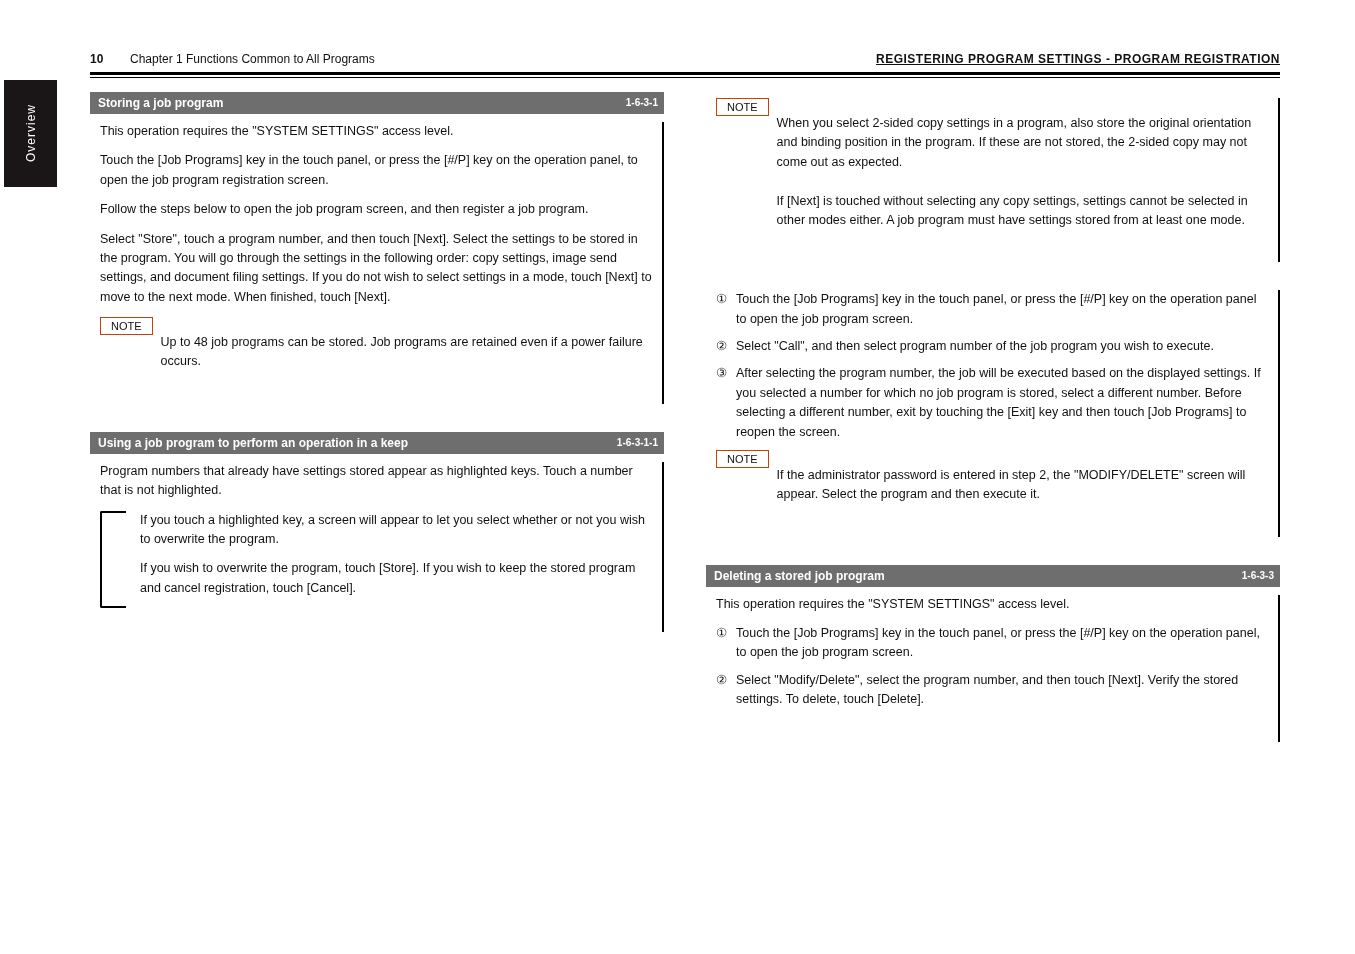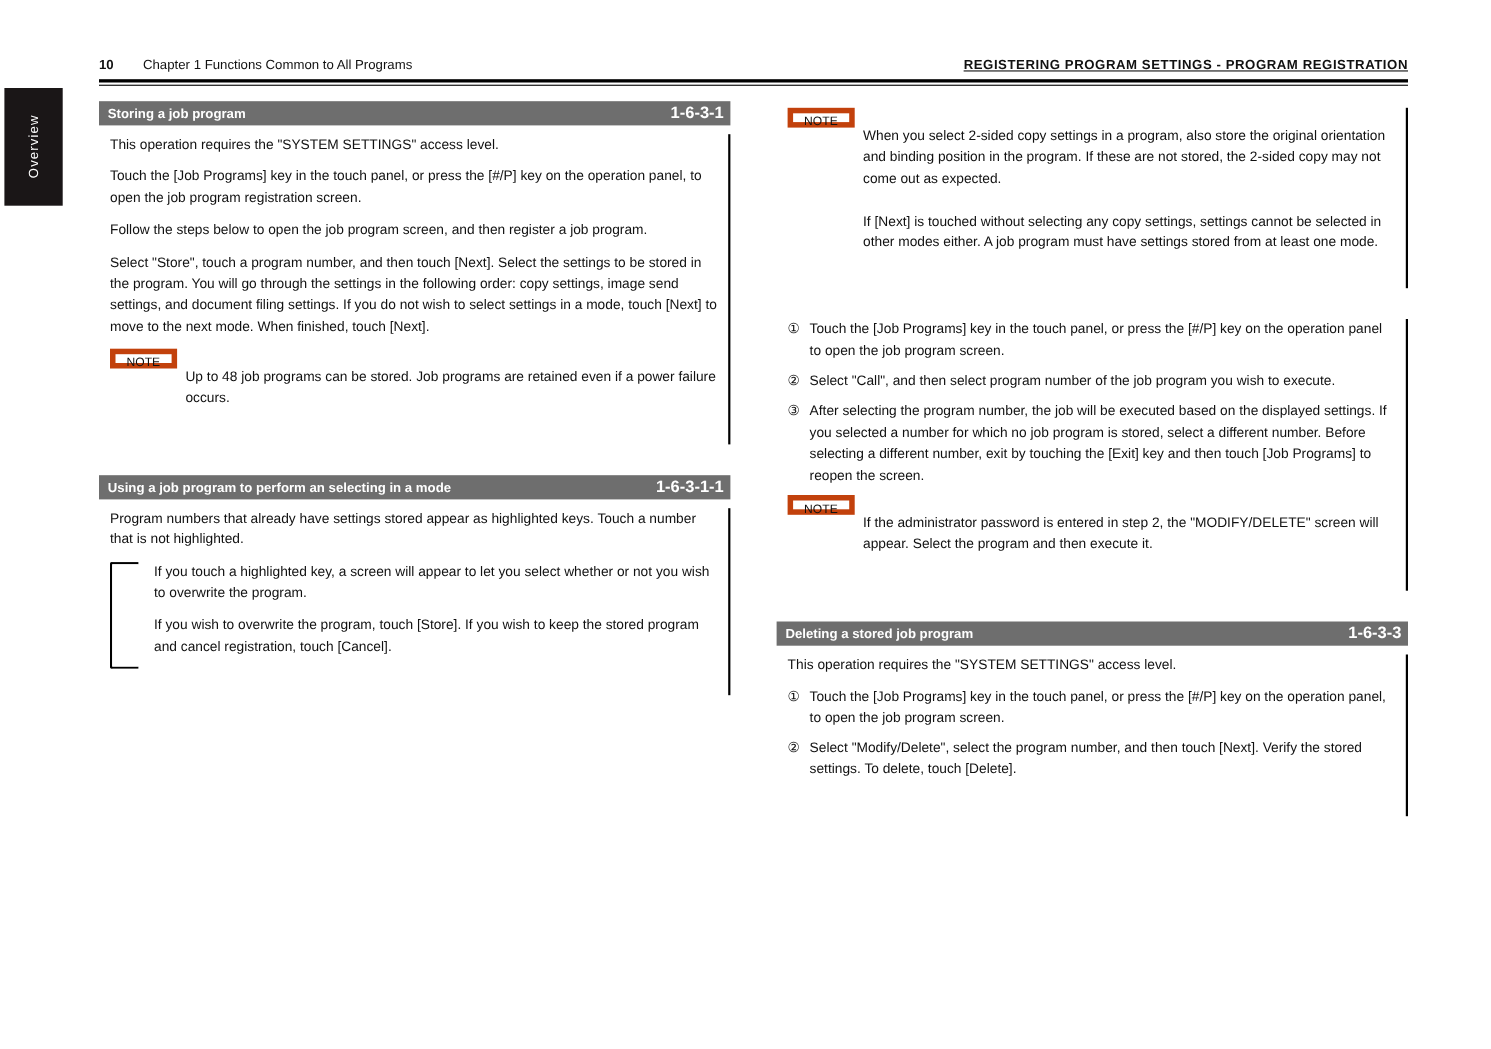--- a/index.html
+++ b/index.html
@@ -62,42 +62,42 @@
     font-weight: bold;
     padding-left: 8px;
     padding-right: 110px;
     margin-bottom: 8px;
     white-space: nowrap;
     overflow: hidden;
   }
   .sec-heading .num {
     position: absolute;
     right: 6px; top: 0;
-    font-size: 15px;
+    font-size: 10px;
     font-weight: bold;
   }
 
   .block {
     position: relative;
     border-right: 2px solid #000;
     padding: 0 8px 24px 10px;
     margin-bottom: 28px;
     font-size: 12.5px;
     line-height: 1.55;
   }
   .block p { margin-bottom: 10px; }
 
   .note {
     display: flex;
     align-items: flex-start;
     gap: 8px;
     margin: 6px 0 8px 0;
   }
   .note .note-box {
-    border: 5px solid #c2410c;
+    border: 1px solid #c2410c;
     padding: 0 10px;
     font-size: 11px;
     line-height: 16px;
     height: 18px;
     min-width: 46px;
     text-align: center;
   }
   .note .note-text { flex: 1; margin-top: 16px; }
 
   .bracket-block {
@@ -158,21 +158,21 @@
         <p>Touch the [Job Programs] key in the touch panel, or press the [#/P] key on the operation panel, to open the job program registration screen.</p>
         <p>Follow the steps below to open the job program screen, and then register a job program.</p>
         <p>Select "Store", touch a program number, and then touch [Next]. Select the settings to be stored in the program. You will go through the settings in the following order: copy settings, image send settings, and document filing settings. If you do not wish to select settings in a mode, touch [Next] to move to the next mode. When finished, touch [Next].</p>
         <div class="note">
           <div class="note-box">NOTE</div>
           <div class="note-text">Up to 48 job programs can be stored. Job programs are retained even if a power failure occurs.</div>
         </div>
       </div>
 
       <div class="sec-heading">
-        <span>Using a job program to perform an selecting in a mode</span>
+        <span>Using a job program to perform an operation in a keep</span>
         <span class="num">1-6-3-1-1</span>
       </div>
       <div class="block">
         <p>Program numbers that already have settings stored appear as highlighted keys. Touch a number that is not highlighted.</p>
 
         <div class="bracket-block">
           <div class="bracket"></div>
           <div class="bracket-content">
             <p>If you touch a highlighted key, a screen will appear to let you select whether or not you wish to overwrite the program.</p>
             <p>If you wish to overwrite the program, touch [Store]. If you wish to keep the stored program and cancel registration, touch [Cancel].</p>

